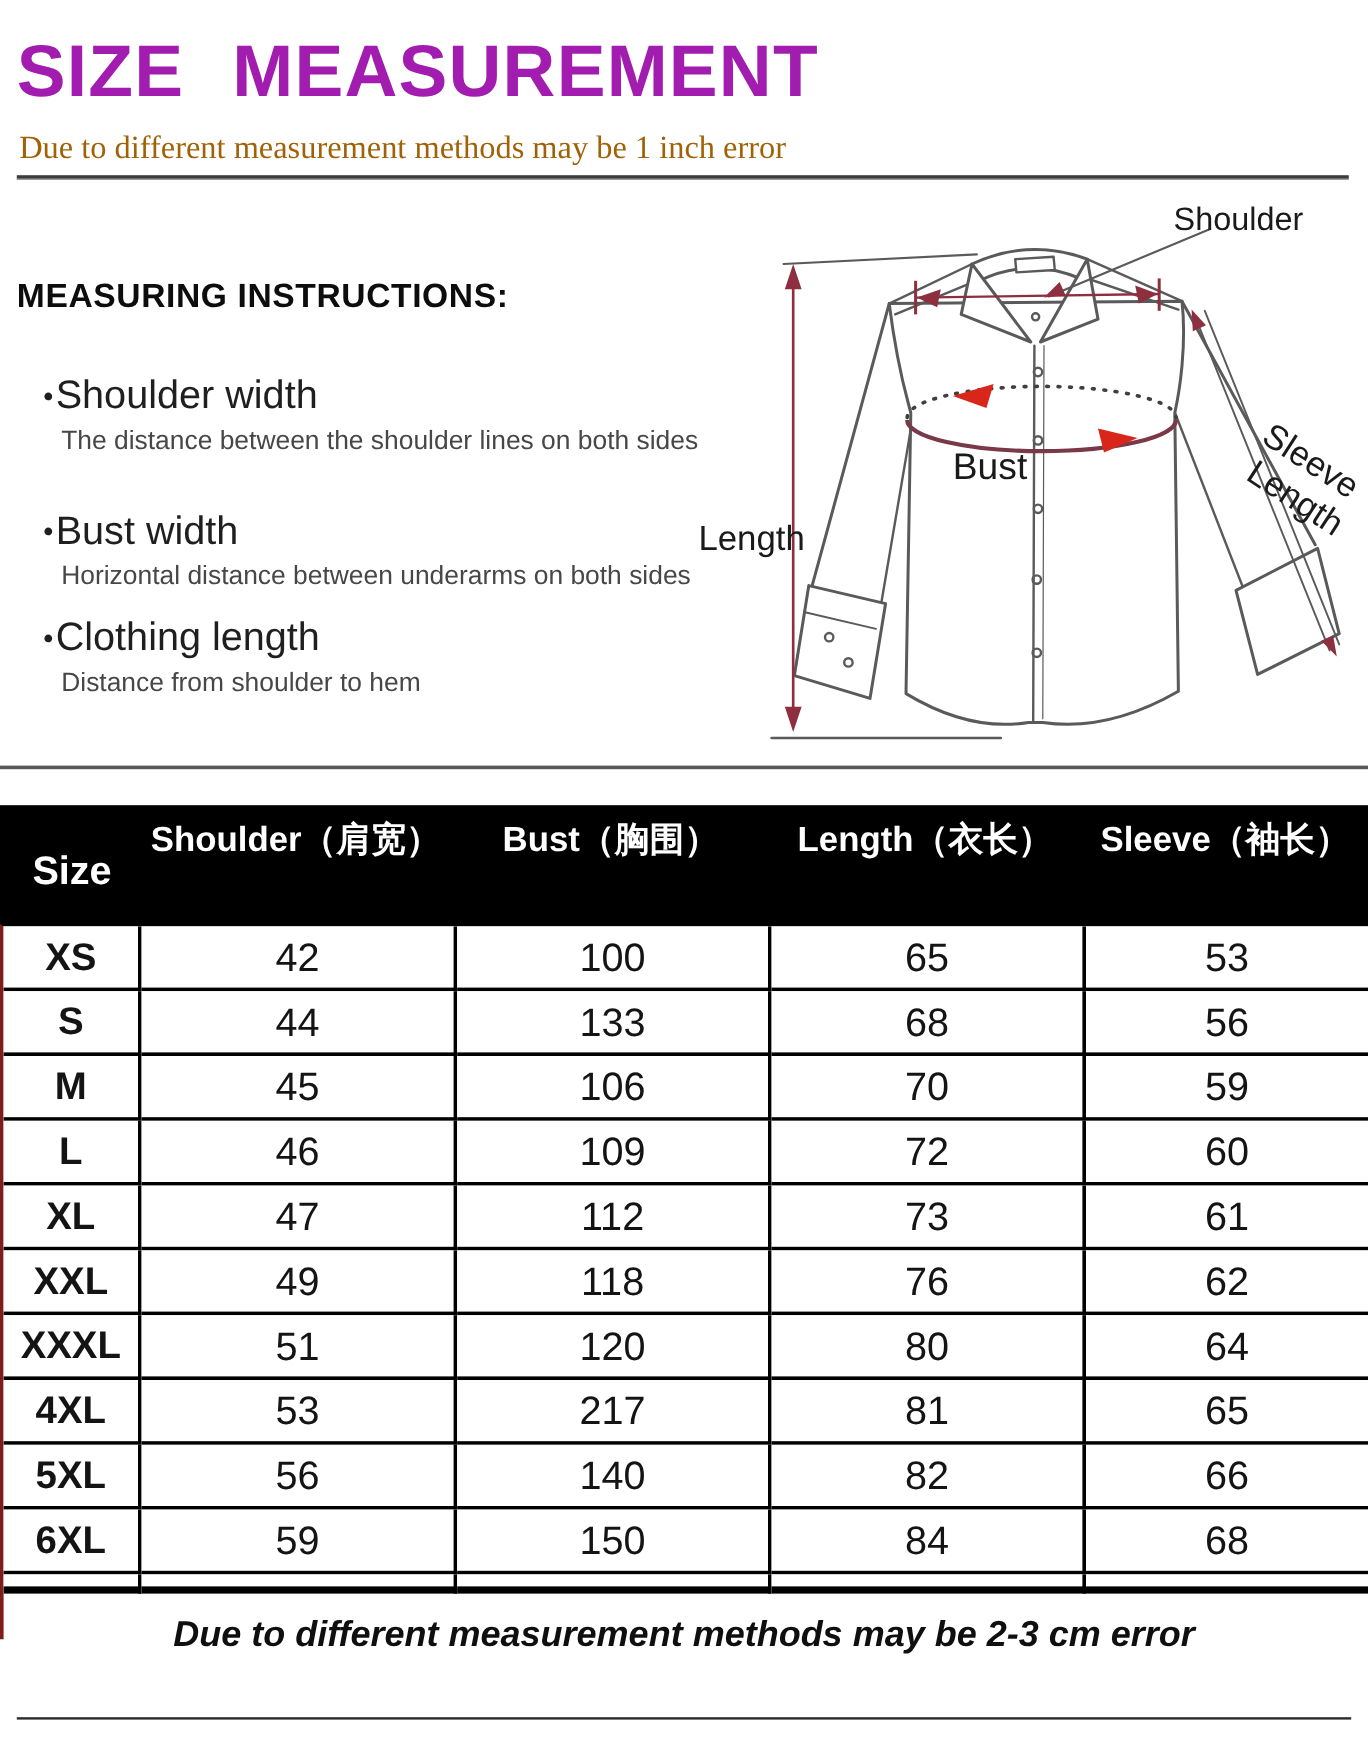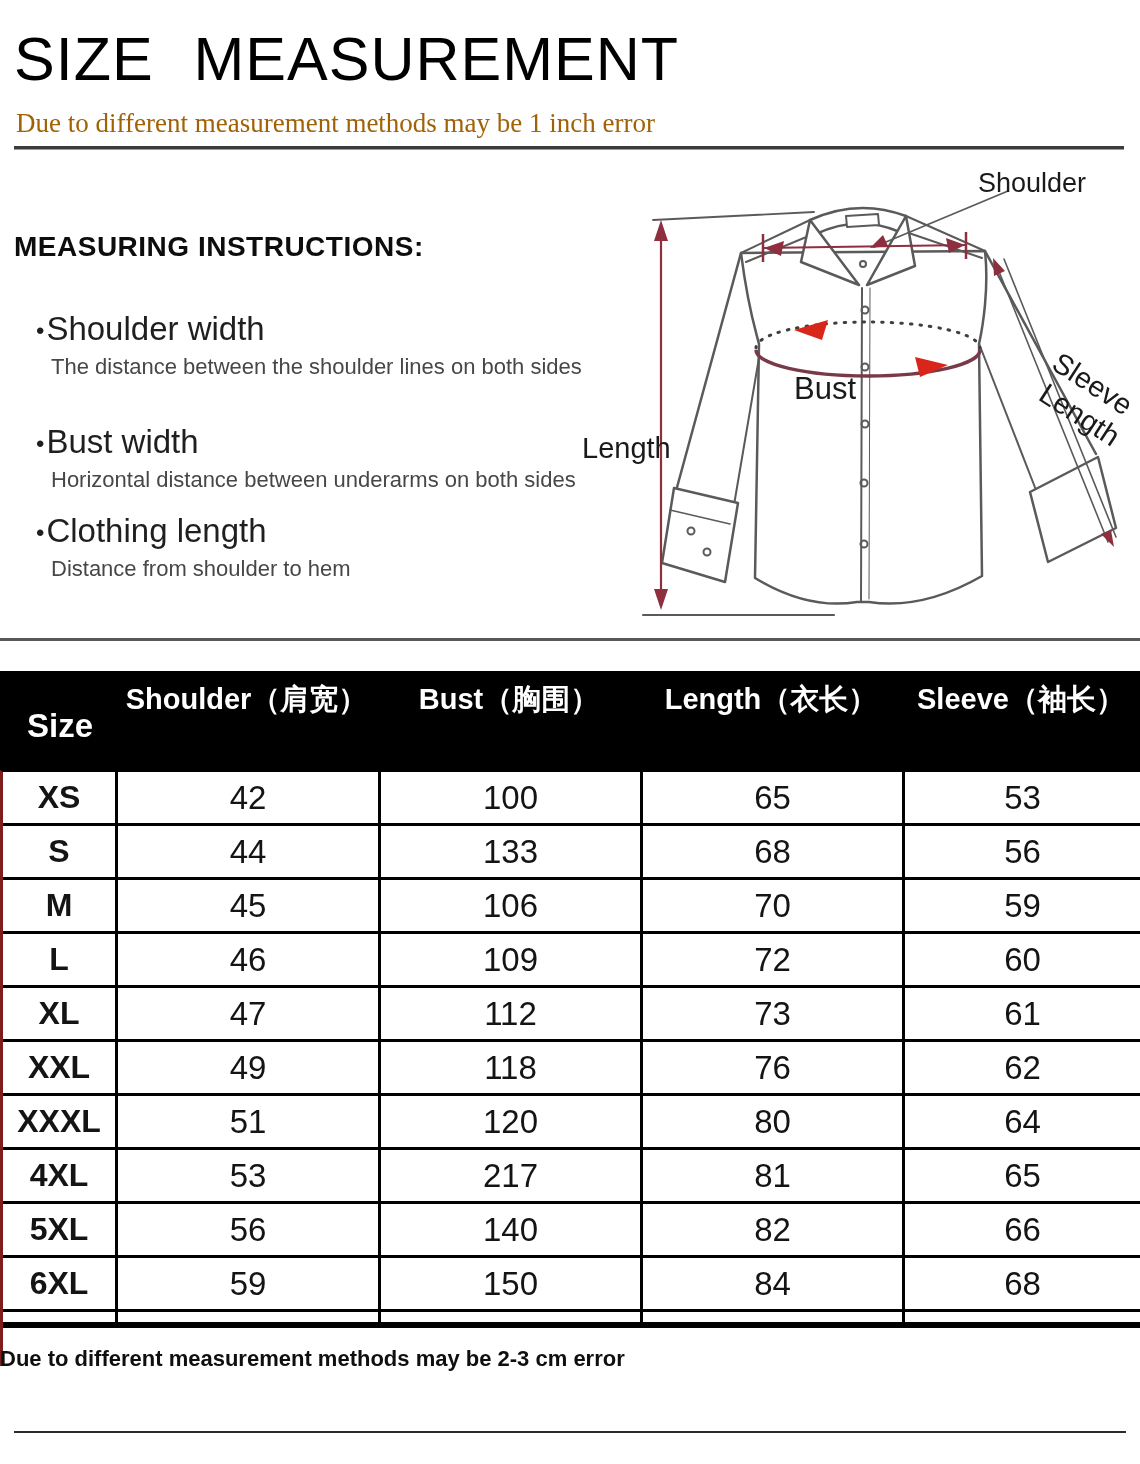--- a/index.html
+++ b/index.html
@@ -1,21 +1,21 @@
 <!DOCTYPE html>
 <html><head>
 <meta charset="utf-8">
 <style>
   * { margin:0; padding:0; box-sizing:border-box; }
   html,body { background:#ffffff; }
   body { font-family:"Liberation Sans", sans-serif; color:#111; }
   .page { position:relative; width:1140px; height:1464px; background:#fff; overflow:hidden; }
 
-  .title { position:absolute; left:14px; top:24px; font-size:61px; font-weight:normal;
-           letter-spacing:1px; word-spacing:22px; color:#000000; white-space:nowrap;text-align:center; }
+  .title { position:absolute; left:14px; top:24px; font-size:61px; font-weight:bold;
+           letter-spacing:1px; word-spacing:22px; color:#a21caf; white-space:nowrap;text-align:center; }
   .subtitle { position:absolute; left:16px; top:108px; font-family:"Liberation Serif", serif;
               font-size:27px; color:#a16207; }
   .rule-double { position:absolute; left:14px; right:16px; top:146px; height:3px;
                  border-top:3px solid #3c3c3c; border-bottom:1px solid #9a9a9a; }
 
   .mi-heading { position:absolute; left:14px; top:231px; font-size:28px; font-weight:bold;
                 letter-spacing:0.5px; color:#0d0d0d; }
   .mi-item { position:absolute; left:36px; }
   .mi-item.i1 { top:310px; } .mi-item.i2 { top:423px; } .mi-item.i3 { top:512px; }
   .mi-title { font-size:33px; color:#1f1f1f; white-space:nowrap; }
@@ -34,22 +34,22 @@
                justify-content:center; padding-top:9px; white-space:nowrap; }
   .st-h-cell.size { justify-content:flex-start; padding-left:27px; padding-top:36px; font-size:33px; }
   .st-body { display:grid; grid-template-columns:115px 263px 262px 262px 238px;
              grid-auto-rows:54px; border-left:3px solid #7f1d1d; border-top:2px solid #000; }
   .st-cell { border-right:3px solid #000; border-bottom:3px solid #000;
              display:flex; align-items:center; justify-content:center;
              font-size:33px; color:#141414; background:#fff; }
   .st-cell.size { font-weight:bold; font-size:32px; }
   .st-cell.strip { height:16px; border-bottom:6px solid #000; }
   .st-body .strip { grid-row:auto; }
-  .footer-note { position:absolute; left:0; top:1346px; width:1140px; 
-                 font-size:22px; font-weight:bold; color:#0f0f0f; }
+  .footer-note { position:absolute; left:0; top:1346px; width:1140px; text-align:center;
+                 font-size:30px; font-weight:bold; color:#0f0f0f;font-style:italic; }
   .rule-bottom { position:absolute; left:14px; top:1431px; width:1112px; height:2px; background:#2b2b2b; }
 </style>
 </head>
 <body>
 
 <div class="page">
 
   <div class="title">SIZE MEASUREMENT</div>
   <div class="subtitle">Due to different measurement methods may be 1 inch error</div>
   <div class="rule-double"></div>

